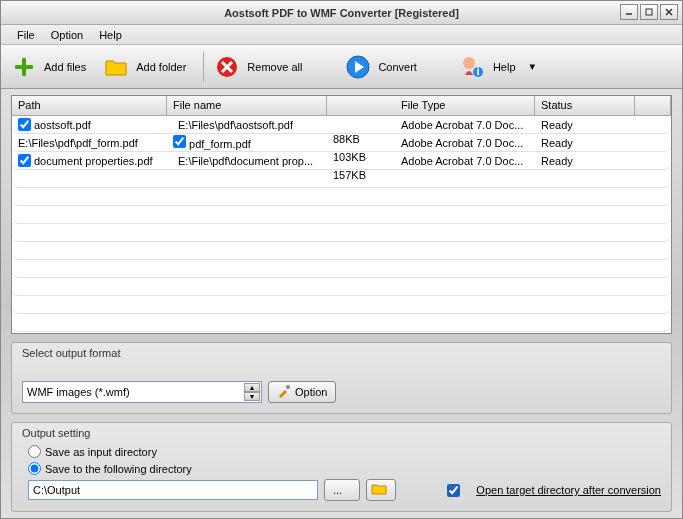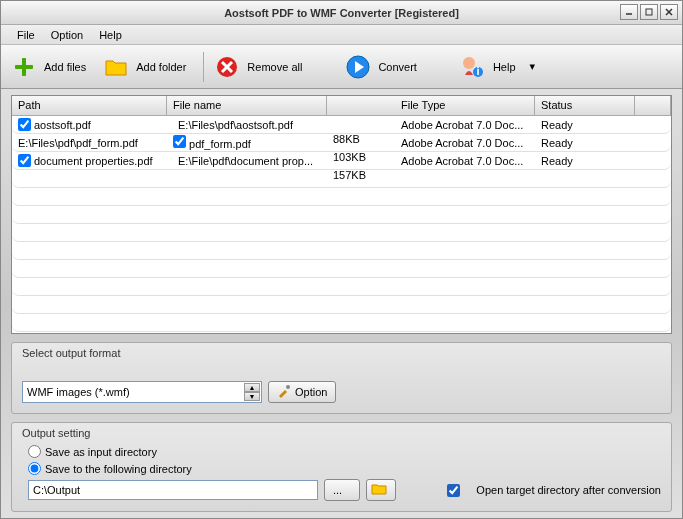--- a/index.html
+++ b/index.html
@@ -50,21 +50,21 @@
 .spin-btn { flex: 1; background: linear-gradient(to bottom, #f0f0f0, #d0d0d0); border: 1px solid #999; font-size: 7px; display: flex; align-items: center; justify-content: center; cursor: pointer; }
 
 .small-btn { height: 22px; padding: 0 8px; border: 1px solid #888; background: linear-gradient(to bottom, #fafafa, #dcdcdc); border-radius: 3px; cursor: pointer; display: flex; align-items: center; gap: 4px; }
 
 .output-row { display: flex; align-items: center; gap: 6px; margin-top: 4px; }
 .radio-row { display: flex; align-items: center; gap: 4px; margin: 4px 0 4px 6px; }
 .radio-row input { margin: 0; }
 .text-input { width: 290px; height: 20px; border: 1px solid #7a9ac0; background: #fff; padding: 0 4px; }
 .browse-btn { width: 36px; }
 .folder-btn { width: 30px; padding: 0 4px; }
-.check-row { display: flex; align-items: center; gap: 16px; margin-left: auto; }
+.check-row { display: flex; align-items: center; gap: 16px; margin-left: auto; text-decoration: underline; }
 .check-row input { margin: 0; accent-color: #2060c0; }
 
 </style>
 </head>
 <body>
 
 <div class="window">
 
   <div class="titlebar">
     <span class="titlebar-text">Aostsoft PDF to WMF Converter [Registered]</span>

